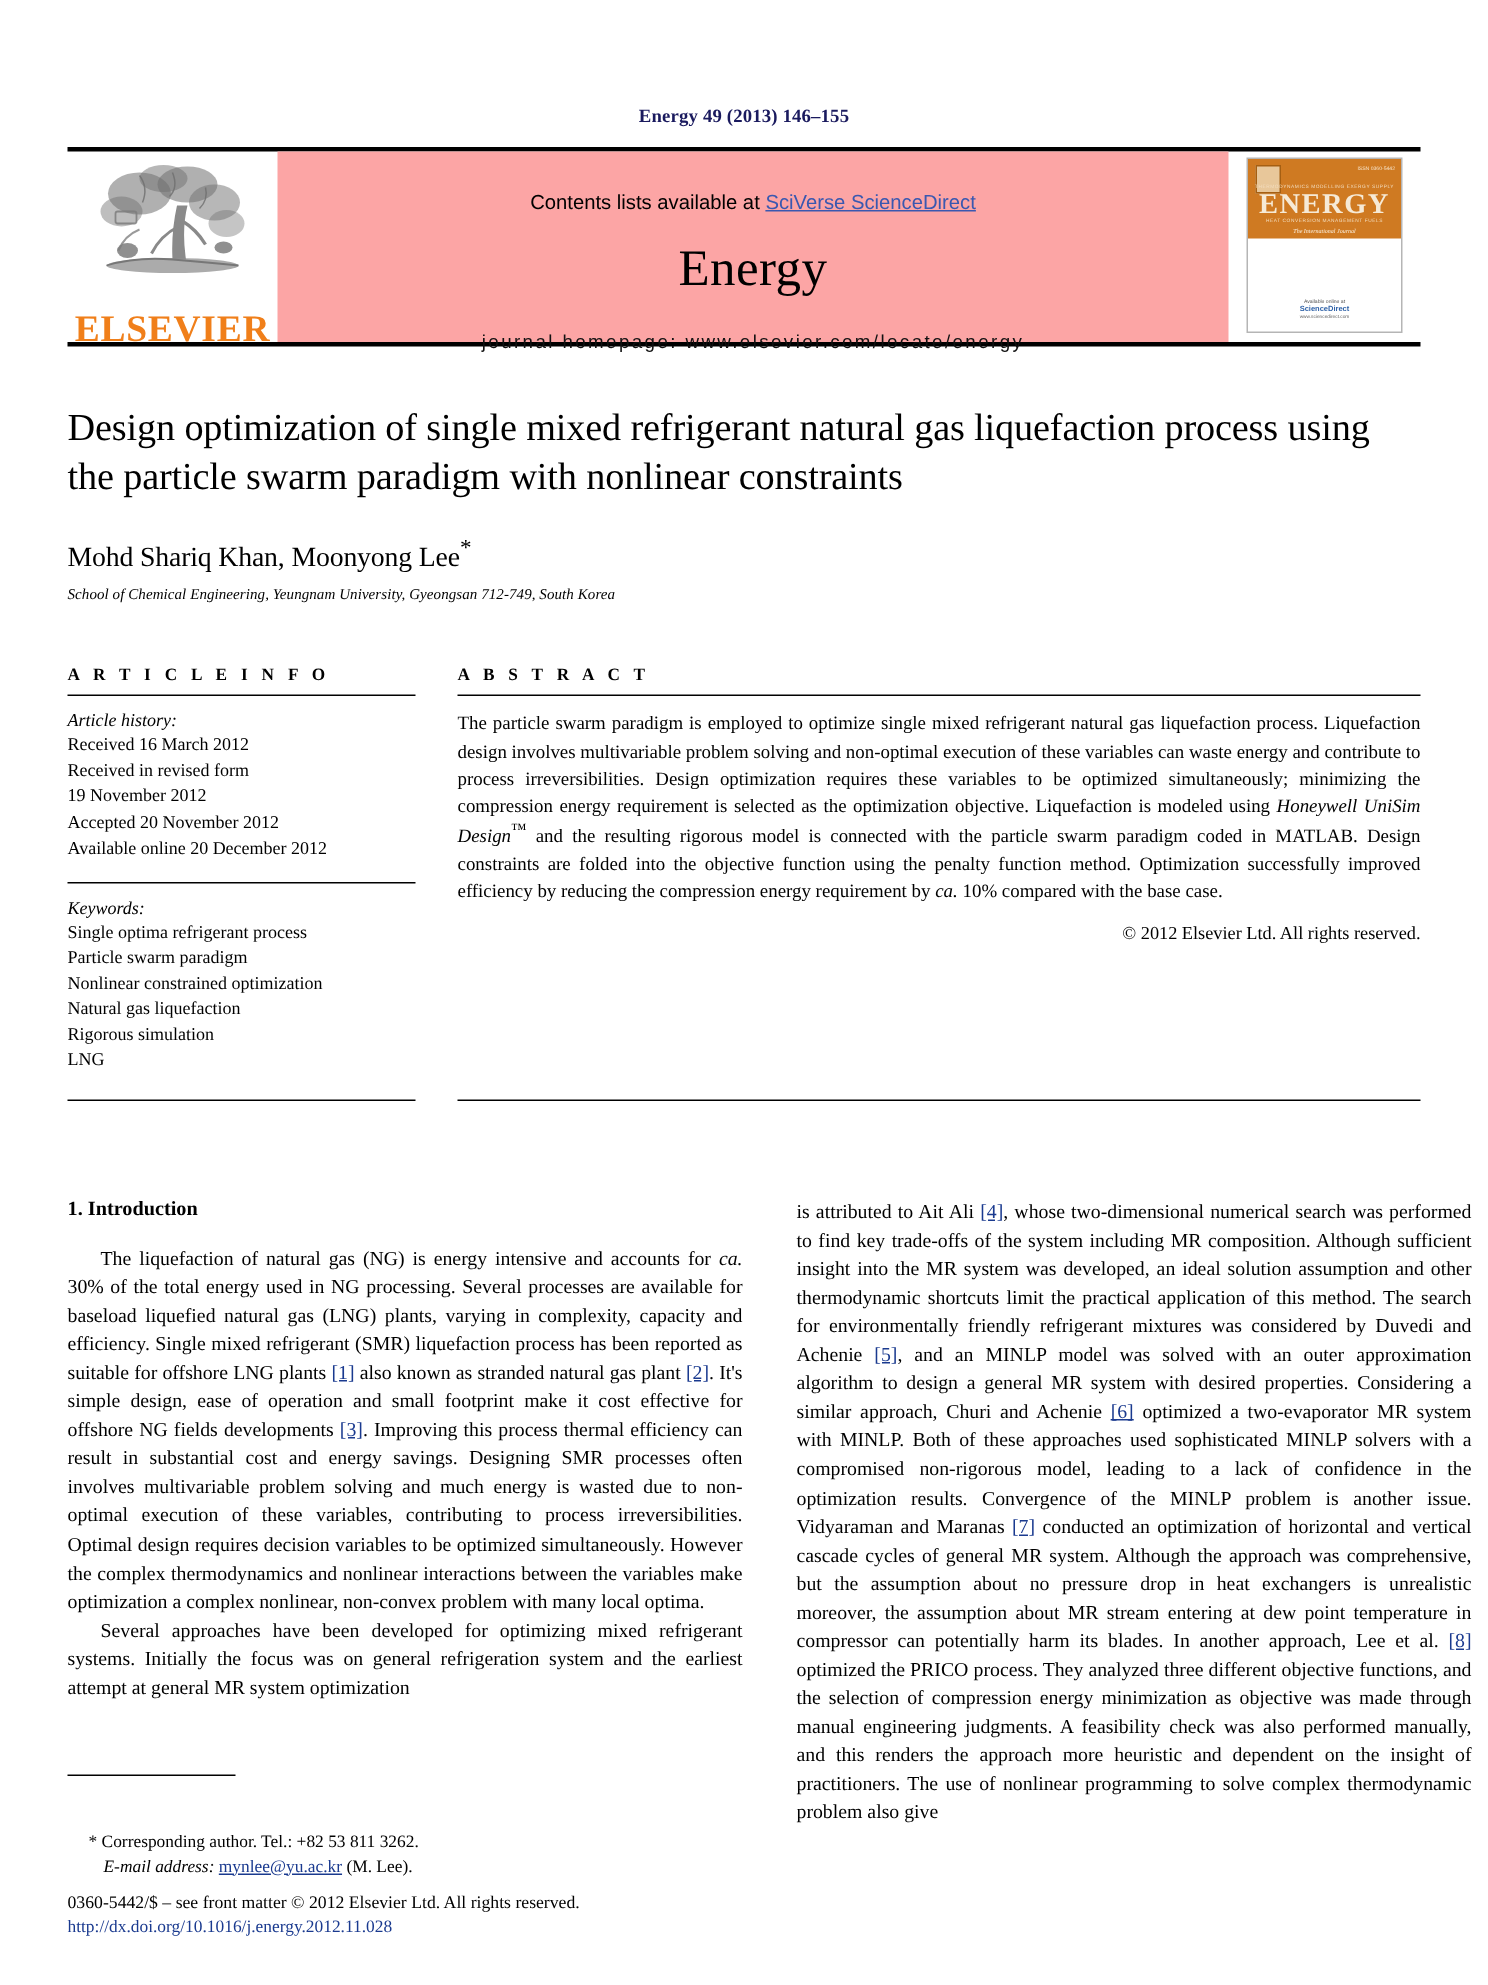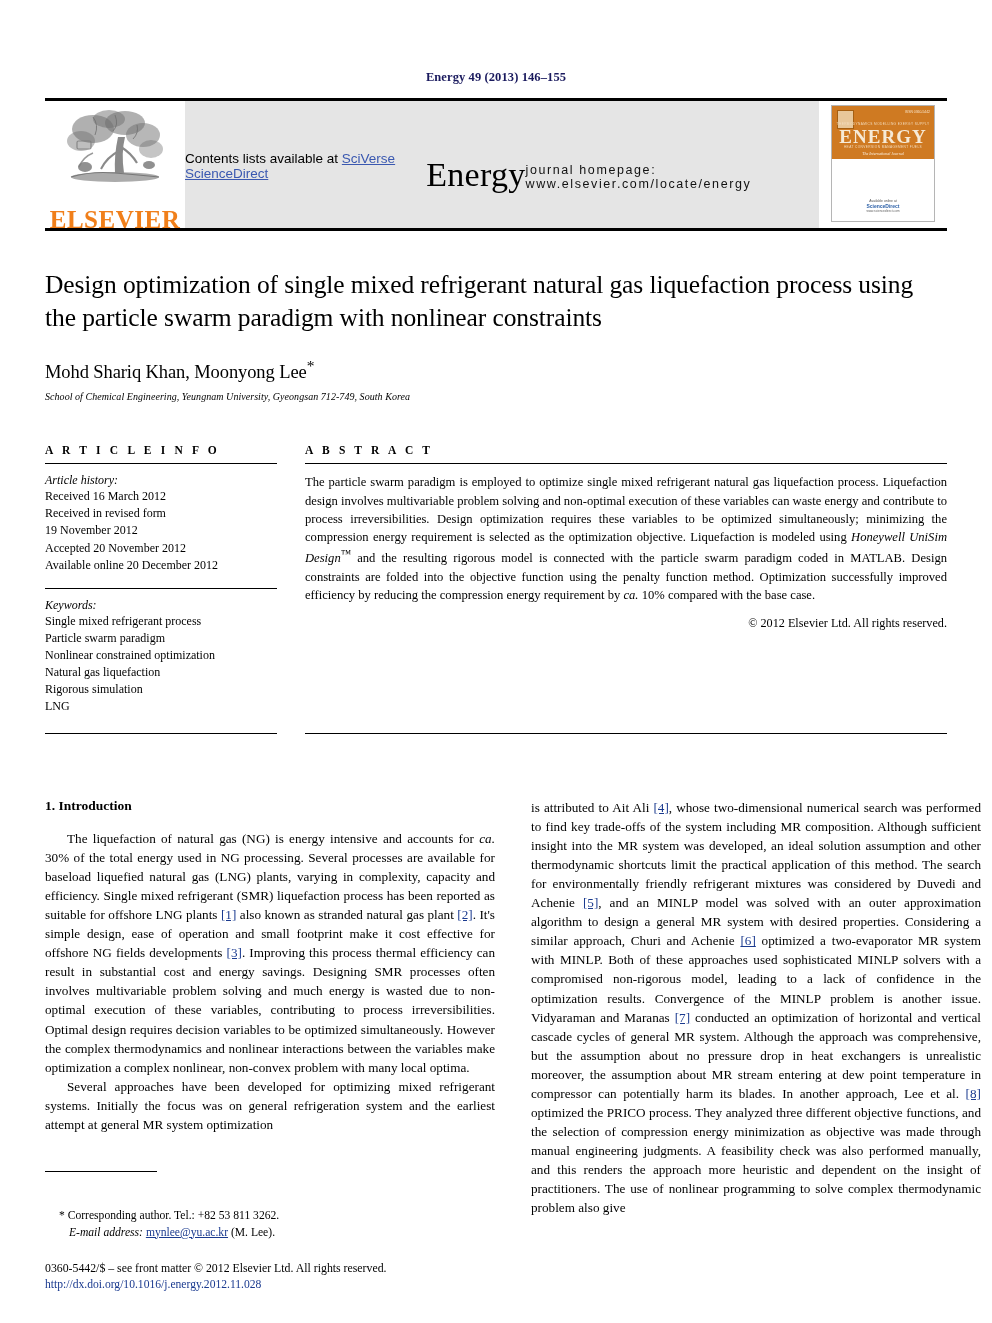--- a/index.html
+++ b/index.html
@@ -56,26 +56,26 @@
     font-family: "Liberation Serif", serif;
     color: #f07f1a;
     font-size: 25px;
     letter-spacing: 0.5px;
     line-height: 1;
     margin-top: 16px;
     font-weight: bold;
   }
   .masthead-center {
     flex: 1 1 auto;
-    background: #e5e5e5;
-    display: flex;
-    flex-direction: row;
+    background: #fca5a5;
+    display: flex;
+    flex-direction: column;
     align-items: center;
     justify-content: flex-start;
-    padding-top: 2px;
+    padding-top: 26px;
     box-sizing: border-box;
   }
   .contents-line {
     font-family: "Liberation Sans", sans-serif;
     font-size: 13.5px;
     color: #000;
   }
   .contents-line .sd-link { color: #3a58b0; }
   .journal-name {
     font-family: "Liberation Serif", serif;
@@ -309,21 +309,21 @@
   }
   .fn-line {
     font-size: 11.6px;
     line-height: 1.4;
     font-family: "Liberation Serif", serif;
   }
   .fn-indent { padding-left: 14px; margin-top: 36px; }
   .fn-indent2 { padding-left: 24px; }
   .fn-ital { font-style: italic; }
   .link-blue { color: #1a3a8f; }
-  .issn-block { margin-top: 19px; }
+  .issn-block { margin-top: 7px; }
   .issn-line {
     font-size: 11.8px;
     font-family: "Liberation Serif", serif;
     line-height: 1.42;
   }
   .doi-line {
     font-size: 11.6px;
     color: #1a3a8f;
     font-family: "Liberation Serif", serif;
     line-height: 1.42;
@@ -417,21 +417,21 @@
       <div class="info-line" id="history-list">
           <div>Received 16 March 2012</div>
           <div>Received in revised form</div>
           <div>19 November 2012</div>
           <div>Accepted 20 November 2012</div>
           <div>Available online 20 December 2012</div>
         </div>
       <hr class="hr-thin-2">
       <div class="ital-head">Keywords:</div>
       <div class="info-line" id="keywords-list">
-          <div>Single mixed refrigerant process</div>
+          <div>Single optima refrigerant process</div>
           <div>Particle swarm paradigm</div>
           <div>Nonlinear constrained optimization</div>
           <div>Natural gas liquefaction</div>
           <div>Rigorous simulation</div>
           <div>LNG</div>
         </div>
     </div>
 
     <div class="col-abs">
       <div class="section-head">A B S T R A C T</div>

